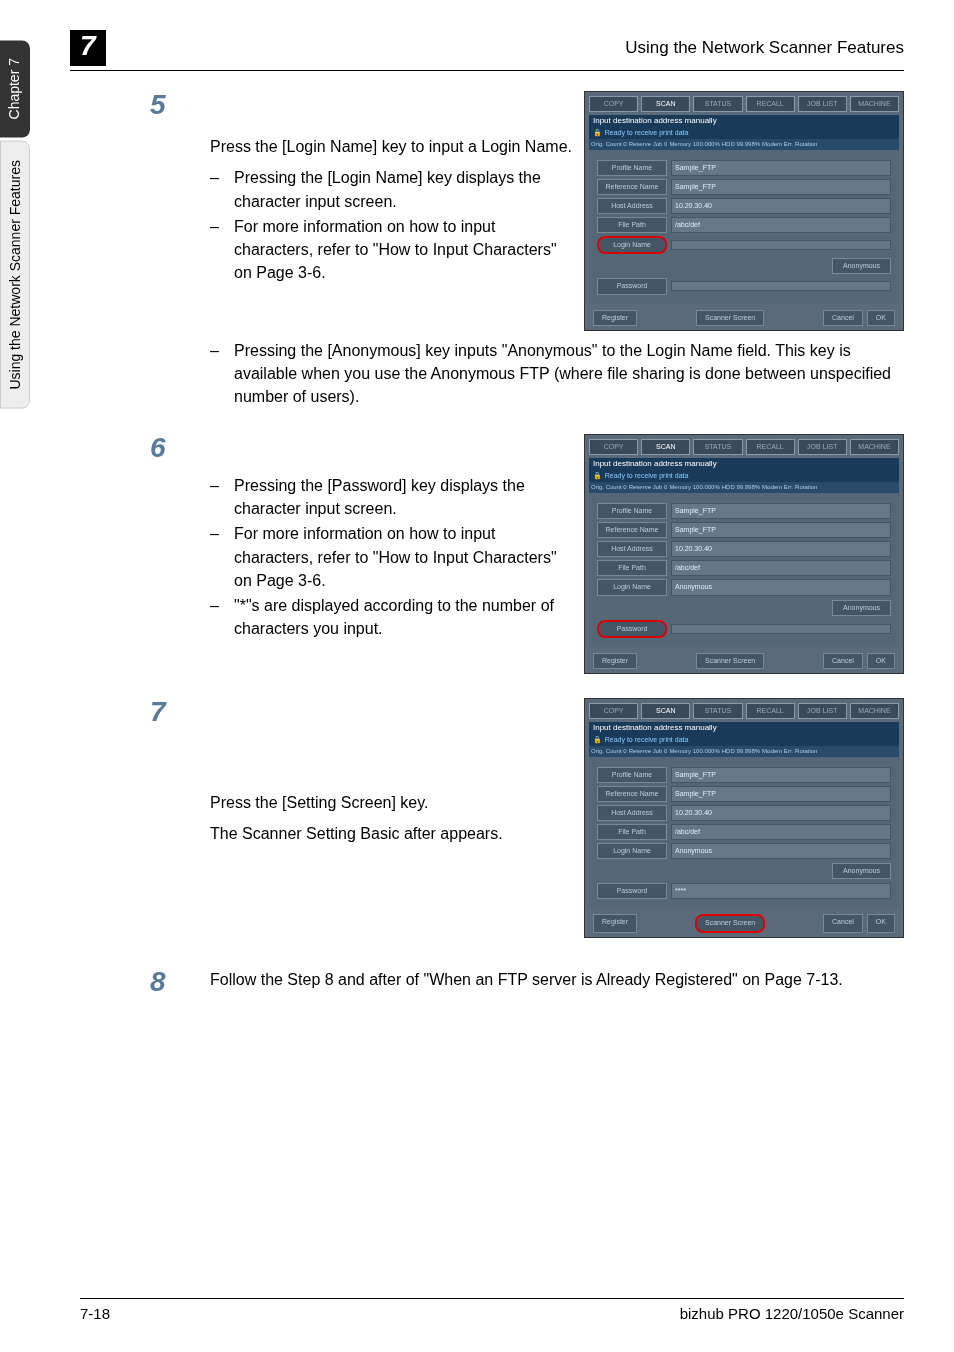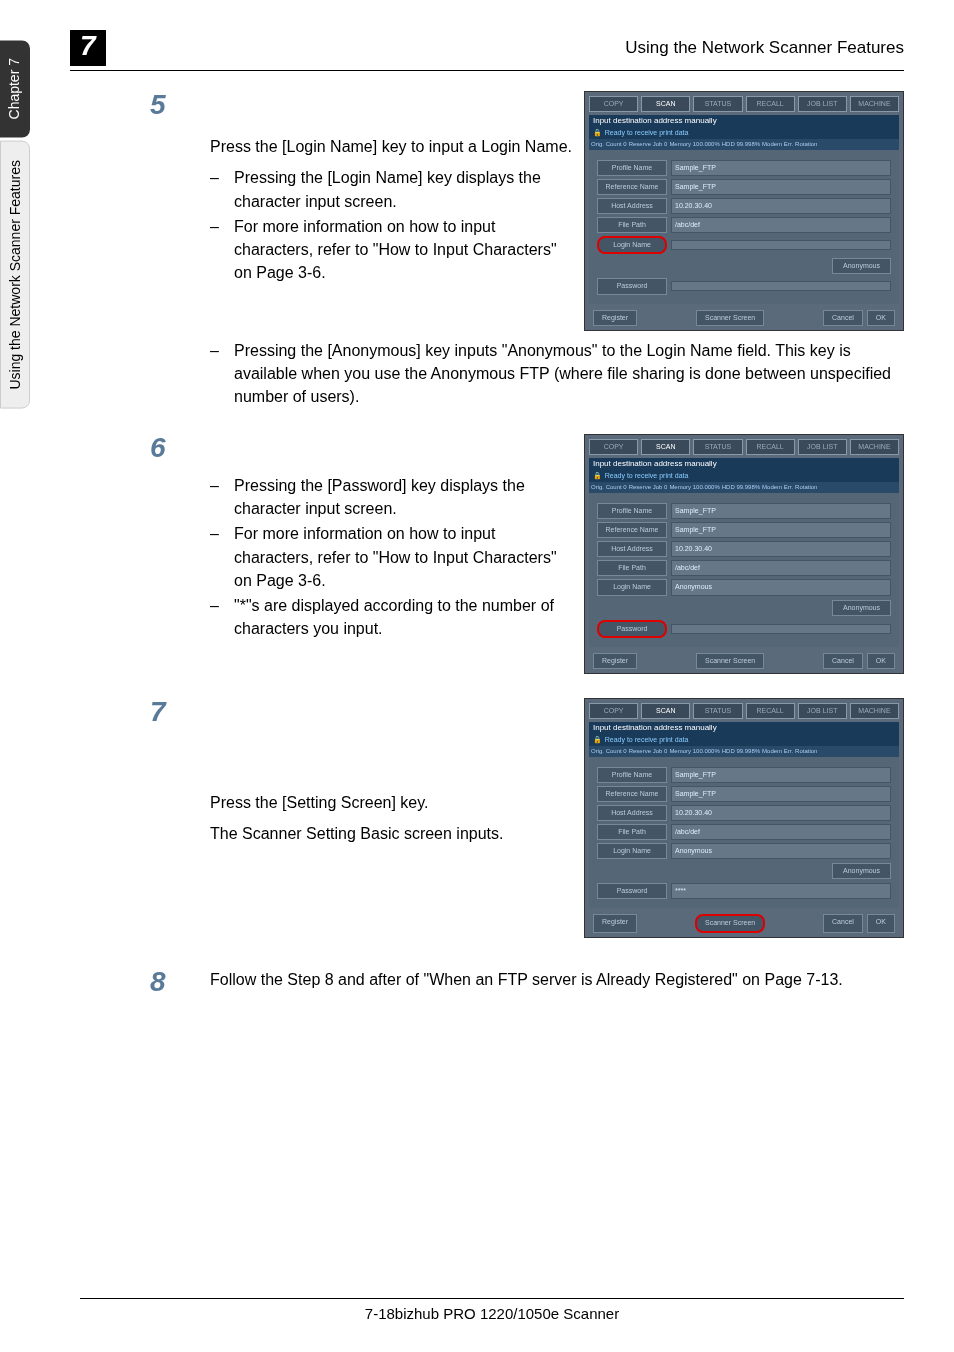--- a/index.html
+++ b/index.html
@@ -223,21 +223,21 @@
     border-radius: 8px;
   }
   .footer {
     position: absolute;
     bottom: 30px;
     left: 80px;
     right: 50px;
     border-top: 1px solid #000;
     padding-top: 6px;
     display: flex;
-    justify-content: center;
+    justify-content: space-between;
     font-size: 15px;
   }
 </style>
 </head>
 <body>
 
 <div class="page">
 
   <div class="side-tabs">
     <div class="side-tab dark">Chapter 7</div>
@@ -423,21 +423,21 @@
         </div>
       </div>
     </div>
 
     <div class="step">
       <div class="step-num">7</div>
       <div class="step-body">
         <div class="step-row">
           <div class="step-text">
             <div>Press the [Setting Screen] key.</div>
-            <div style="margin-top:8px">The Scanner Setting Basic screen inputs.</div>
+            <div style="margin-top:8px">The Scanner Setting Basic after appears.</div>
           </div>
 
           <div class="screenshot">
             <div class="ss-tabs">
               <div class="ss-tab">COPY</div>
               <div class="ss-tab active">SCAN</div>
               <div class="ss-tab">STATUS</div>
               <div class="ss-tab">RECALL</div>
               <div class="ss-tab">JOB LIST</div>
               <div class="ss-tab">MACHINE</div>

